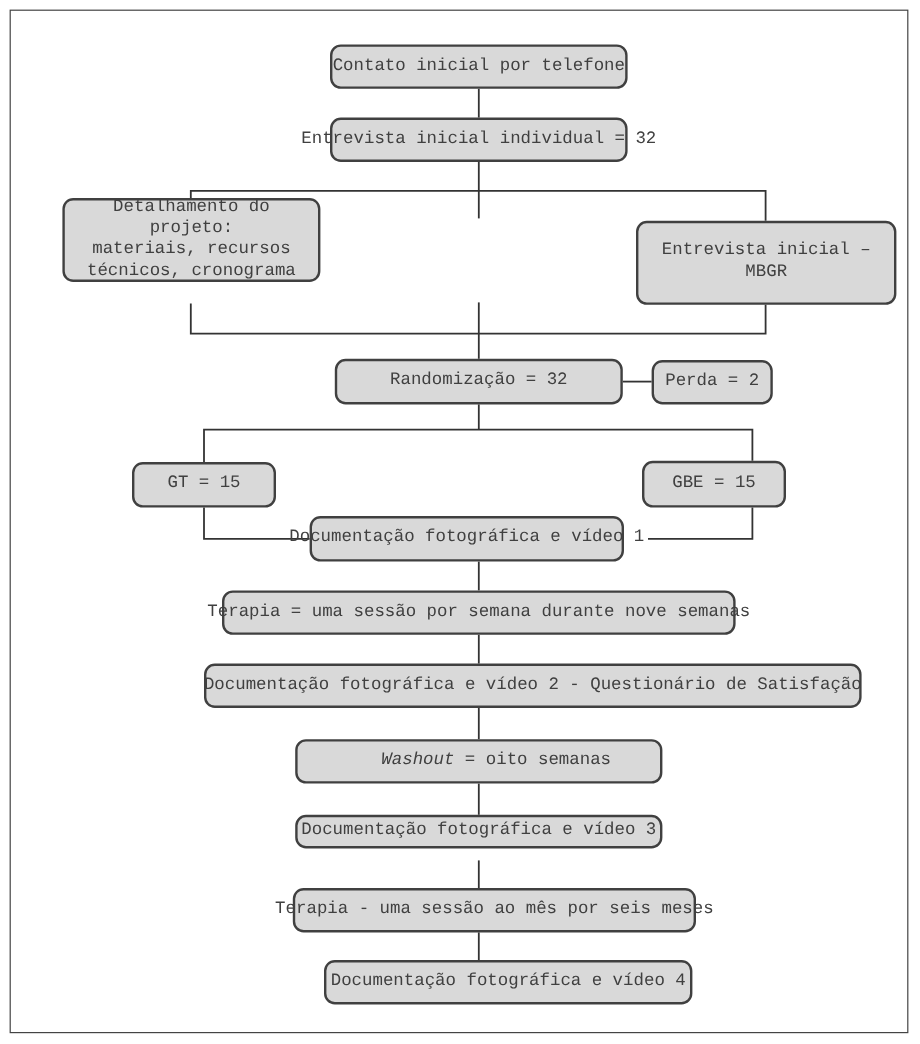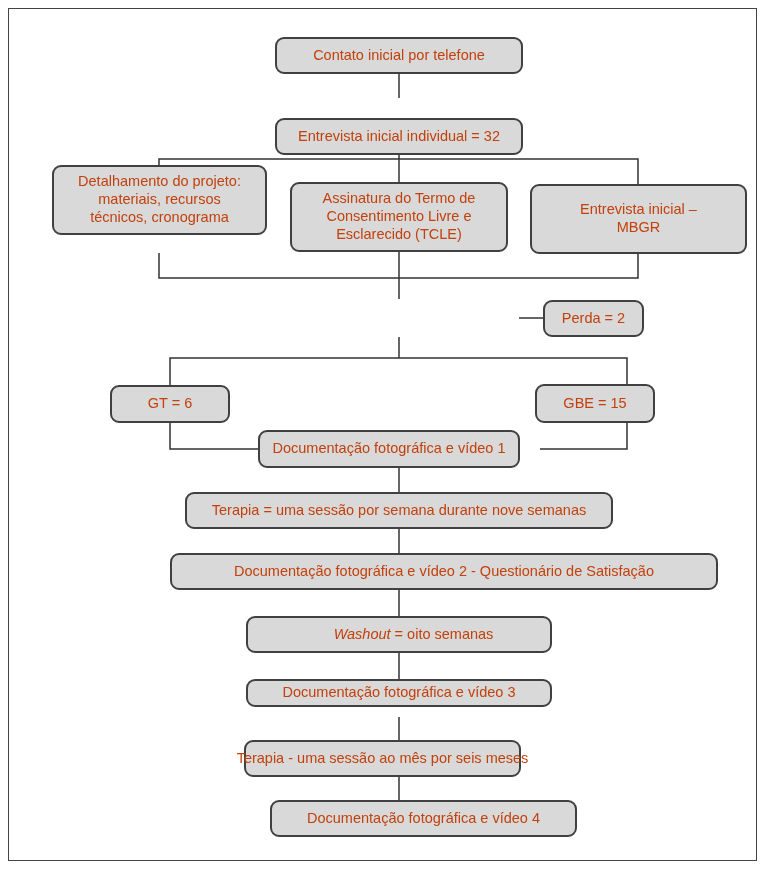--- a/index.html
+++ b/index.html
@@ -1,22 +1,22 @@
 <!DOCTYPE html>
 <html><head>
 <meta charset="utf-8">
 <style>
   html, body { margin: 0; padding: 0; background: #ffffff; }
   #canvas {
     position: relative;
     width: 767px;
     height: 870px;
     background: #ffffff;
-    font-family: Liberation Sans, sans-serif;
-    color: #c2410c;
+    font-family: Liberation Mono, monospace;
+    color: #404040;
     overflow: hidden;
   }
   #frame {
     position: absolute;
     left: 8px; top: 8px;
     width: 749px; height: 853px;
     border: 1.5px solid #444444;
     box-sizing: border-box;
   }
   #connectors {
@@ -36,34 +36,34 @@
     text-align: center;
     font-size: 14.5px;
     line-height: 1.22;
     padding: 2px 4px;
   }
   .node .lbl { white-space: nowrap; }
   .node .multi { white-space: pre-line; }
   .italic { font-style: italic; }
 
   #n-contato        { left: 275px; top:  37px; width: 248px; height: 37px; }
-  #n-entrevista     { left: 275px; top:  98px; width: 248px; height: 37px; margin-top: 20px; }
+  #n-entrevista     { left: 275px; top:  98px; width: 248px; height: 37px; }
   #n-detalhamento   { left:  52px; top: 165px; width: 215px; height: 70px; }
   #n-tcle           { left: 290px; top: 182px; width: 218px; height: 70px; }
   #n-mbgr           { left: 530px; top: 184px; width: 217px; height: 70px; }
   #n-randomizacao   { left: 279px; top: 299px; width: 240px; height: 38px; }
   #n-perda          { left: 543px; top: 300px; width: 101px; height: 37px; }
   #n-gt             { left: 110px; top: 385px; width: 120px; height: 38px; }
   #n-gbe            { left: 535px; top: 384px; width: 120px; height: 39px; }
   #n-doc1           { left: 258px; top: 430px; width: 262px; height: 38px; }
   #n-terapia-semanal{ left: 185px; top: 492px; width: 428px; height: 37px; }
   #n-doc2           { left: 170px; top: 553px; width: 548px; height: 37px; }
   #n-washout        { left: 246px; top: 616px; width: 306px; height: 37px; padding-left: 33px; }
   #n-doc3           { left: 246px; top: 679px; width: 306px; height: 28px; }
-  #n-terapia-mensal { left: 244px; top: 740px; width: 277px; height: 37px; }
+  #n-terapia-mensal { left: 244px; top: 740px; width: 336px; height: 37px; }
   #n-doc4           { left: 246px; top: 800px; width: 307px; height: 37px; margin-left: 24px; }
 </style>
 </head>
 <body>
 
 <div id="canvas">
 
   <div id="frame"></div>
 
   <svg id="connectors" width="767" height="870" viewBox="0 0 767 870">
@@ -94,38 +94,36 @@
   <div class="node" id="n-entrevista">
     <span class="lbl">Entrevista inicial individual = 32</span>
   </div>
 
   <div class="node" id="n-detalhamento">
     <span class="multi">Detalhamento do projeto:
 materiais, recursos
 técnicos, cronograma</span>
   </div>
 
-  <div class="node" id="n-tcle">
-    <span class="multi">Assinatura do Termo de
-Consentimento Livre e
-Esclarecido (TCLE)</span>
-  </div>
 
   <div class="node" id="n-mbgr">
     <span class="multi">Entrevista inicial –
 MBGR</span>
   </div>
 
+  <div class="node" id="n-randomizacao">
+    <span class="lbl">Randomização = 32</span>
+  </div>
 
   <div class="node" id="n-perda">
     <span class="lbl">Perda = 2</span>
   </div>
 
   <div class="node" id="n-gt">
-    <span class="lbl">GT = 6</span>
+    <span class="lbl">GT = 15</span>
   </div>
 
   <div class="node" id="n-gbe">
     <span class="lbl">GBE = 15</span>
   </div>
 
   <div class="node" id="n-doc1">
     <span class="lbl">Documentação fotográfica e vídeo 1</span>
   </div>
 

